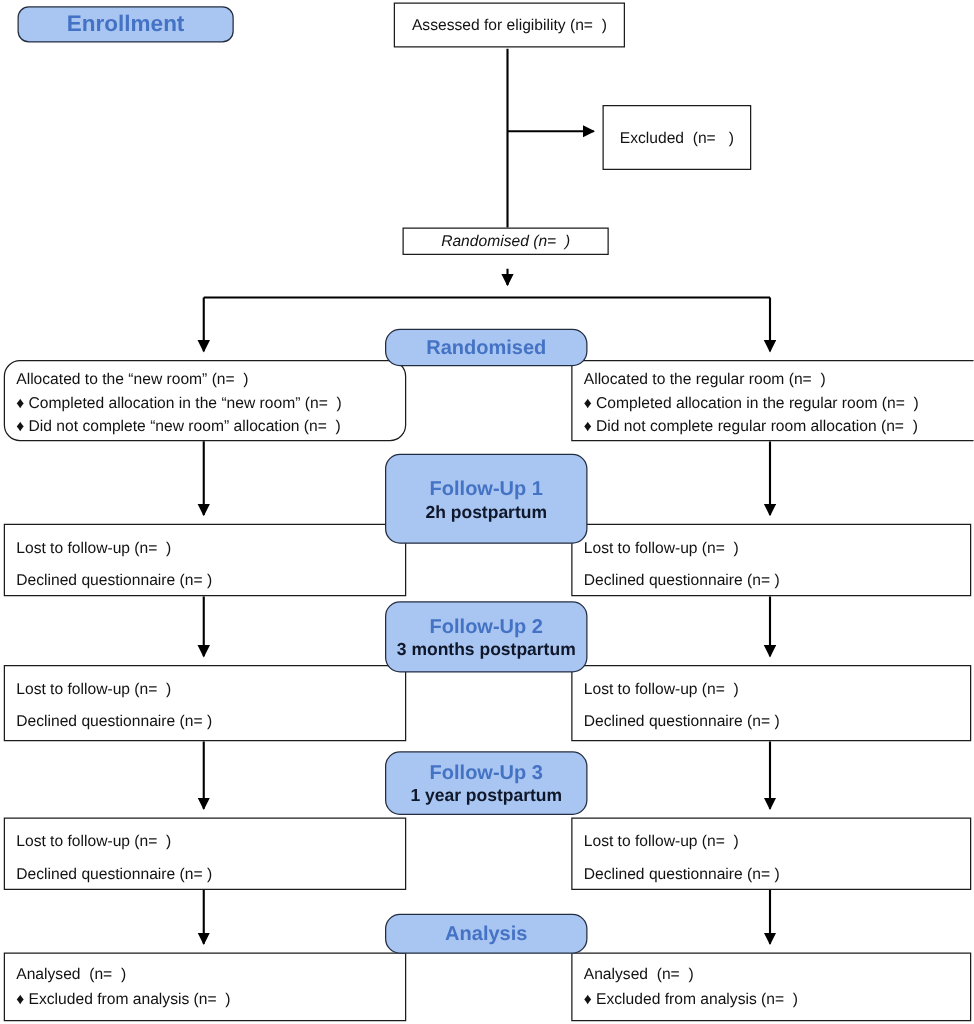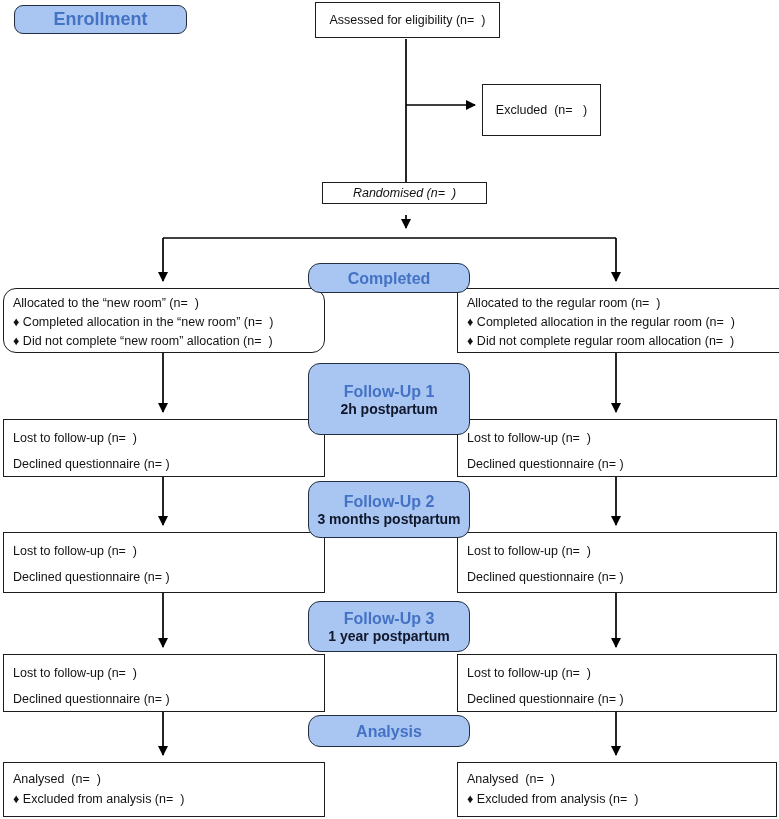--- a/index.html
+++ b/index.html
@@ -131,35 +131,35 @@
   <div class="wbox arm r-ana" style="left:3px; top:762px; width:322px; height:55px;">
     <div class="line">Analysed  (n=  )</div>
     <div class="line">♦ Excluded from analysis (n=  )</div>
   </div>
   <div class="wbox arm r-ana" style="left:457px; top:762px; width:320px; height:55px;">
     <div class="line">Analysed  (n=  )</div>
     <div class="line">♦ Excluded from analysis (n=  )</div>
   </div>
 
   <div class="sbox" style="top:263px; height:30px;">
-    <span class="t">Completed</span>
+    <span class="t">Randomised</span>
   </div>
 
   <div class="sbox" style="top:363px; height:72px;">
     <span class="t">Follow-Up 1</span>
     <span class="s">2h postpartum</span>
   </div>
 
   <div class="sbox" style="top:481px; height:57px;">
     <span class="t">Follow-Up 2</span>
     <span class="s">3 months postpartum</span>
   </div>
 
   <div class="sbox" style="top:601px; height:51px;">
     <span class="t">Follow-Up 3</span>
     <span class="s">1 year postpartum</span>
   </div>
 
-  <div class="sbox" style="top:715px; height:32px;">
+  <div class="sbox" style="top:731px; height:32px;">
     <span class="t">Analysis</span>
   </div>
 
 </div>
 
 </body></html>

